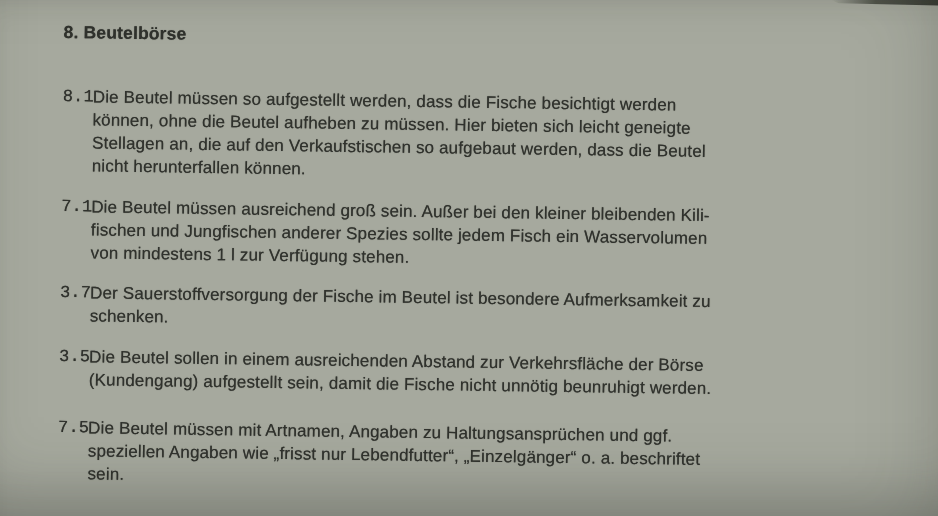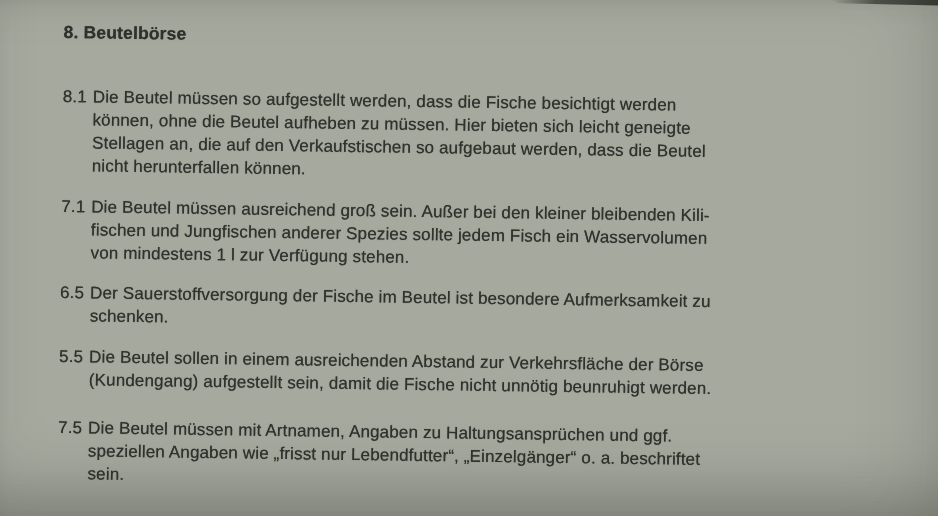--- a/index.html
+++ b/index.html
@@ -72,20 +72,21 @@
   .sec-82 { margin-top: 18px; }
   .sec-83 { margin-top: 17px; }
   .sec-84 { margin-top: 18px; }
   .sec-85 { margin-top: 25px; }
 
   .sec-num {
     flex: 0 0 30px;
     width: 30px;
     line-height: 23px;
     white-space: nowrap;
+    font-family: Liberation Mono, monospace;
   }
   .sec-body { line-height: 23px; }
   .line { white-space: nowrap; }
 </style>
 </head>
 <body>
 
 <div class="page">
   <div class="edge-dark"></div>
 
@@ -106,29 +107,29 @@
     <div class="section sec-82">
       <div class="sec-num">7.1</div>
       <div class="sec-body">
         <div class="line">Die Beutel müssen ausreichend groß sein. Außer bei den kleiner bleibenden Kili-</div>
         <div class="line">fischen und Jungfischen anderer Spezies sollte jedem Fisch ein Wasservolumen</div>
         <div class="line">von mindestens 1 l zur Verfügung stehen.</div>
       </div>
     </div>
 
     <div class="section sec-83">
-      <div class="sec-num">6.5</div>
+      <div class="sec-num">3.7</div>
       <div class="sec-body">
         <div class="line">Der Sauerstoffversorgung der Fische im Beutel ist besondere Aufmerksamkeit zu</div>
         <div class="line">schenken.</div>
       </div>
     </div>
 
     <div class="section sec-84">
-      <div class="sec-num">5.5</div>
+      <div class="sec-num">3.5</div>
       <div class="sec-body">
         <div class="line">Die Beutel sollen in einem ausreichenden Abstand zur Verkehrsfläche der Börse</div>
         <div class="line">(Kundengang) aufgestellt sein, damit die Fische nicht unnötig beunruhigt werden.</div>
       </div>
     </div>
 
     <div class="section sec-85">
       <div class="sec-num">7.5</div>
       <div class="sec-body">
         <div class="line">Die Beutel müssen mit Artnamen, Angaben zu Haltungsansprüchen und ggf.</div>

